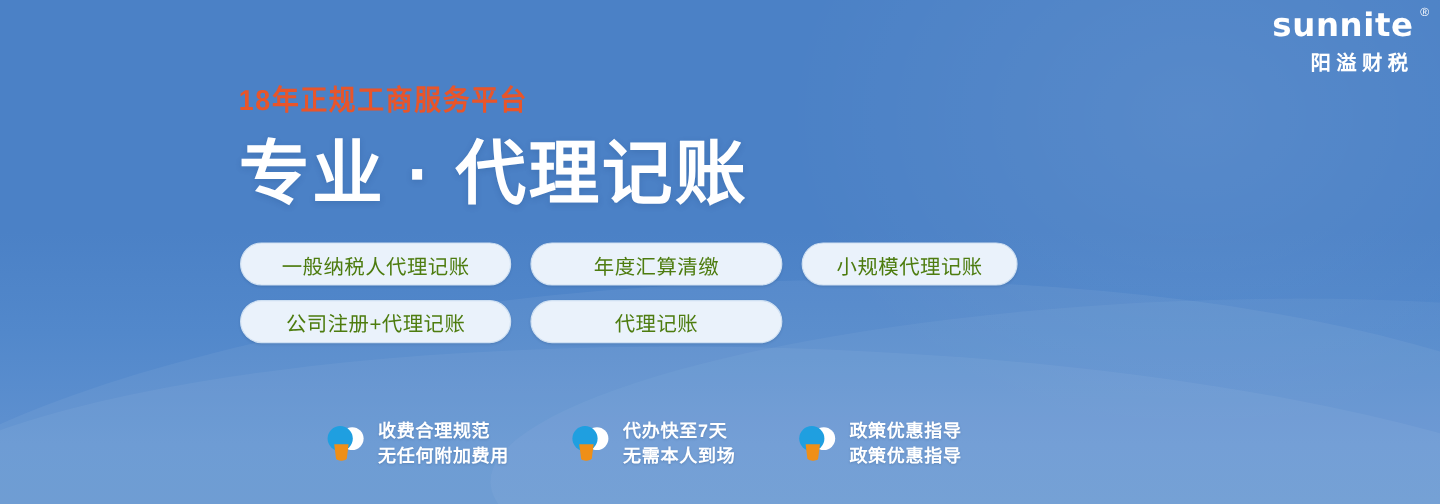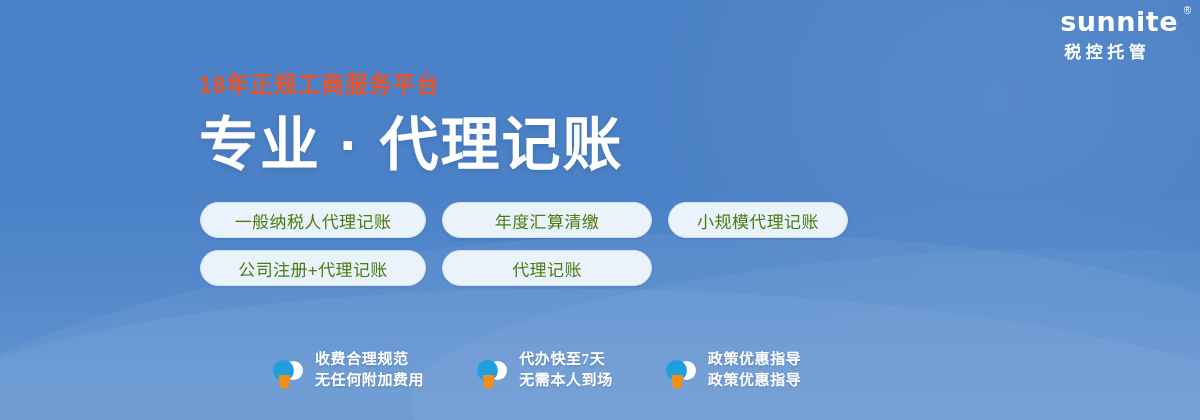--- a/index.html
+++ b/index.html
@@ -65,21 +65,21 @@
     width: 58%;
     height: 130%;
     background: radial-gradient(ellipse at center, rgba(255,255,255,0.07) 0%, rgba(255,255,255,0) 70%);
   }
 
   
   .logo-block {
     position: absolute;
     top: 8px;
     right: 22px;
-    text-align: left;
+    text-align: right;
     color: #ffffff;
     line-height: 1;
     user-select: none;
   }
   .logo-word {
     position: relative;
     display: inline-block;
     font-size: 27px;
     font-weight: 700;
     letter-spacing: 0.5px;
@@ -163,23 +163,22 @@
   
   .features {
     position: absolute;
     left: 272px;
     top: 349px;
     display: flex;
     gap: 52px;
   }
   .feature {
     display: flex;
-    align-items: flex-end;
+    align-items: center;
     gap: 11px;
-    font-family: Liberation Serif, serif;
   }
   .feat-icon {
     position: relative;
     width: 32px;
     height: 34px;
     flex: 0 0 32px;
   }
   .feat-icon .disc-white {
     position: absolute;
     left: 12px;
@@ -227,21 +226,21 @@
     <div class="glow-tr"></div>
     <div class="sweep-c"></div>
     <div class="sweep-a"></div>
     <div class="sweep-b"></div>
   </div>
 
   <div class="logo-block">
     <div class="logo-word">sunnite</div>
     
     <span class="logo-reg">®</span>
-    <div class="logo-cn">税控托管</div>
+    <div class="logo-cn">阳溢财税</div>
   </div>
 
   <div class="headline-zone">
     <div class="tagline">18年正规工商服务平台</div>
     <div class="headline">专业 · 代理记账</div>
   </div>
 
   <div class="pill-grid">
     <div class="pill-row">
       <div class="pill w1">一般纳税人代理记账</div>

